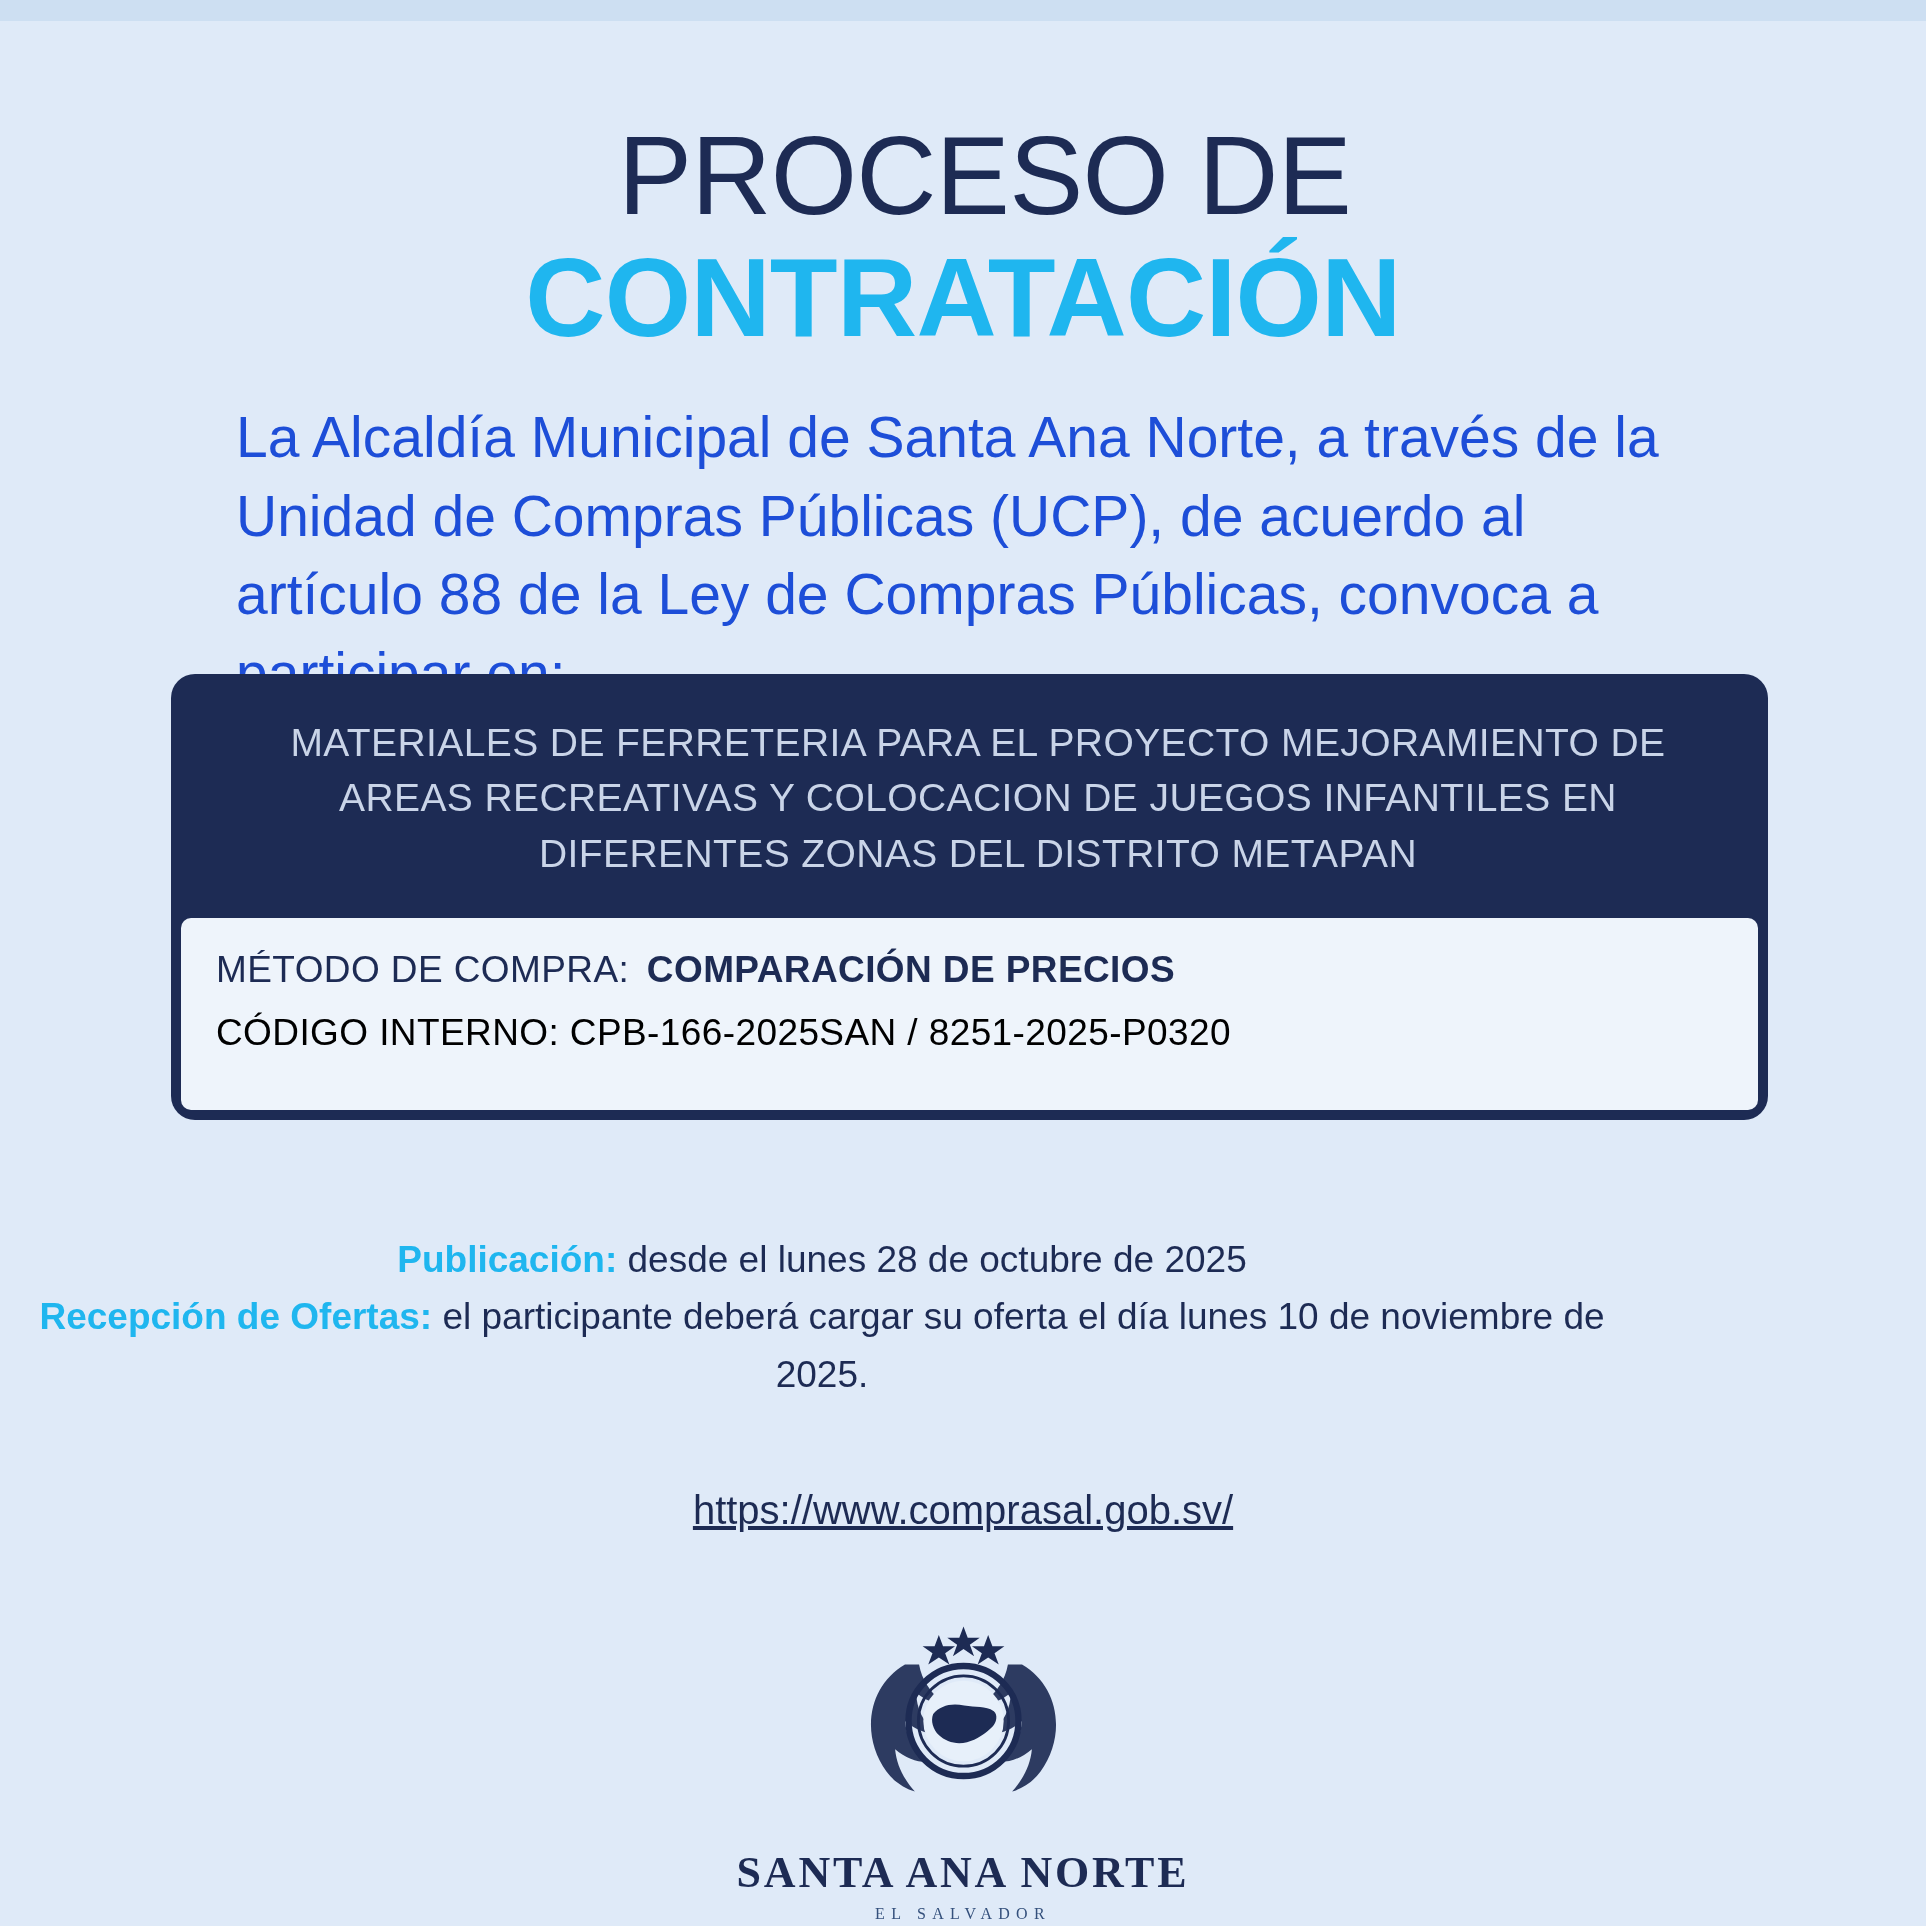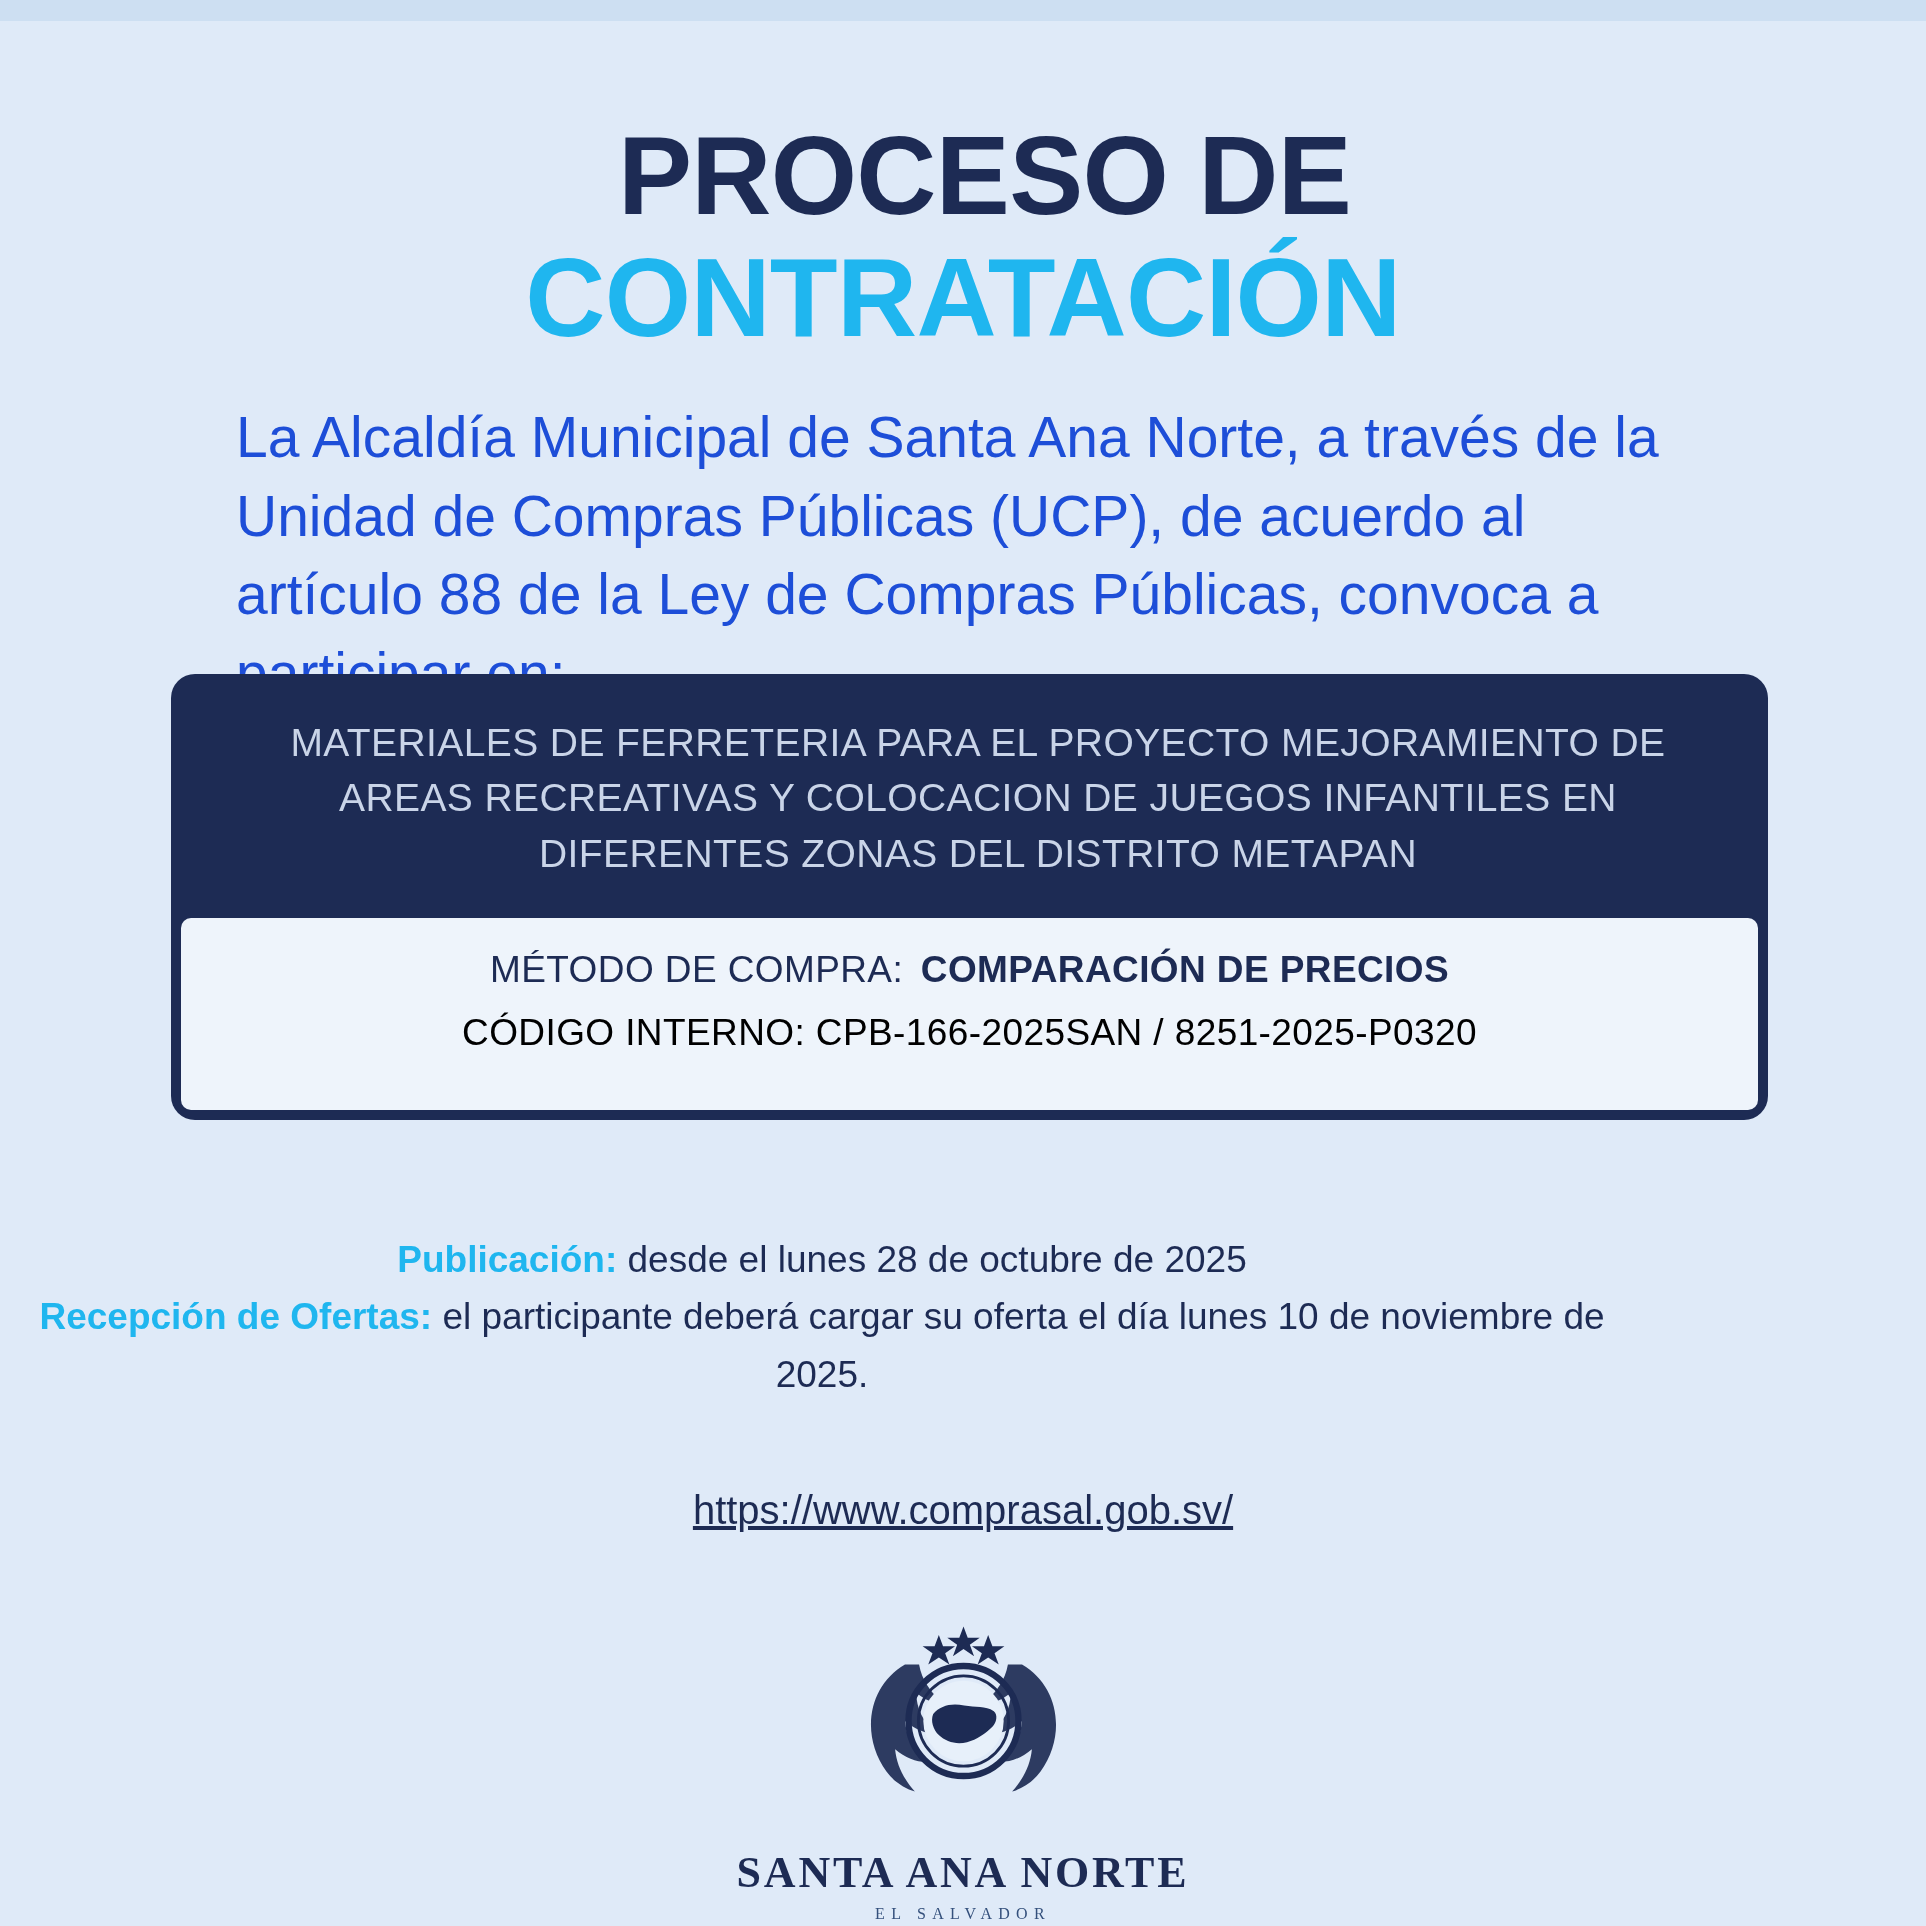--- a/index.html
+++ b/index.html
@@ -32,21 +32,21 @@
   .title-block {
     position: absolute;
     top: 120px;
     left: 0;
     width: 1926px;
     text-align: center;
     line-height: 1.02;
   }
   .title-line1 {
     font-size: 111px;
-    font-weight: bold;
+    font-weight: normal;
     letter-spacing: -0.7px;
     color: #1d2b54;
     display: block;
     margin-left: 43px;
   }
   .title-line2 {
     font-size: 111px;
     font-weight: bold;
     letter-spacing: -0.7px;
     color: #1fb6ef;
@@ -82,21 +82,21 @@
     color: #c9d4e8;
     font-size: 39px;
     line-height: 1.42;
     letter-spacing: 0.4px;
   }
   .card-body {
     background: #eef4fb;
     margin: 0 10px 10px 10px;
     border-radius: 10px;
     padding: 31px 35px 56px 35px;
-    text-align: center;
+    text-align: left;
   }
   .method-row {
     font-size: 37px;
     color: #1d2b54;
     letter-spacing: 0.4px;
     margin-bottom: 21px;
   }
   .method-row .strong {
     font-weight: bold;
     margin-left: 7px;

